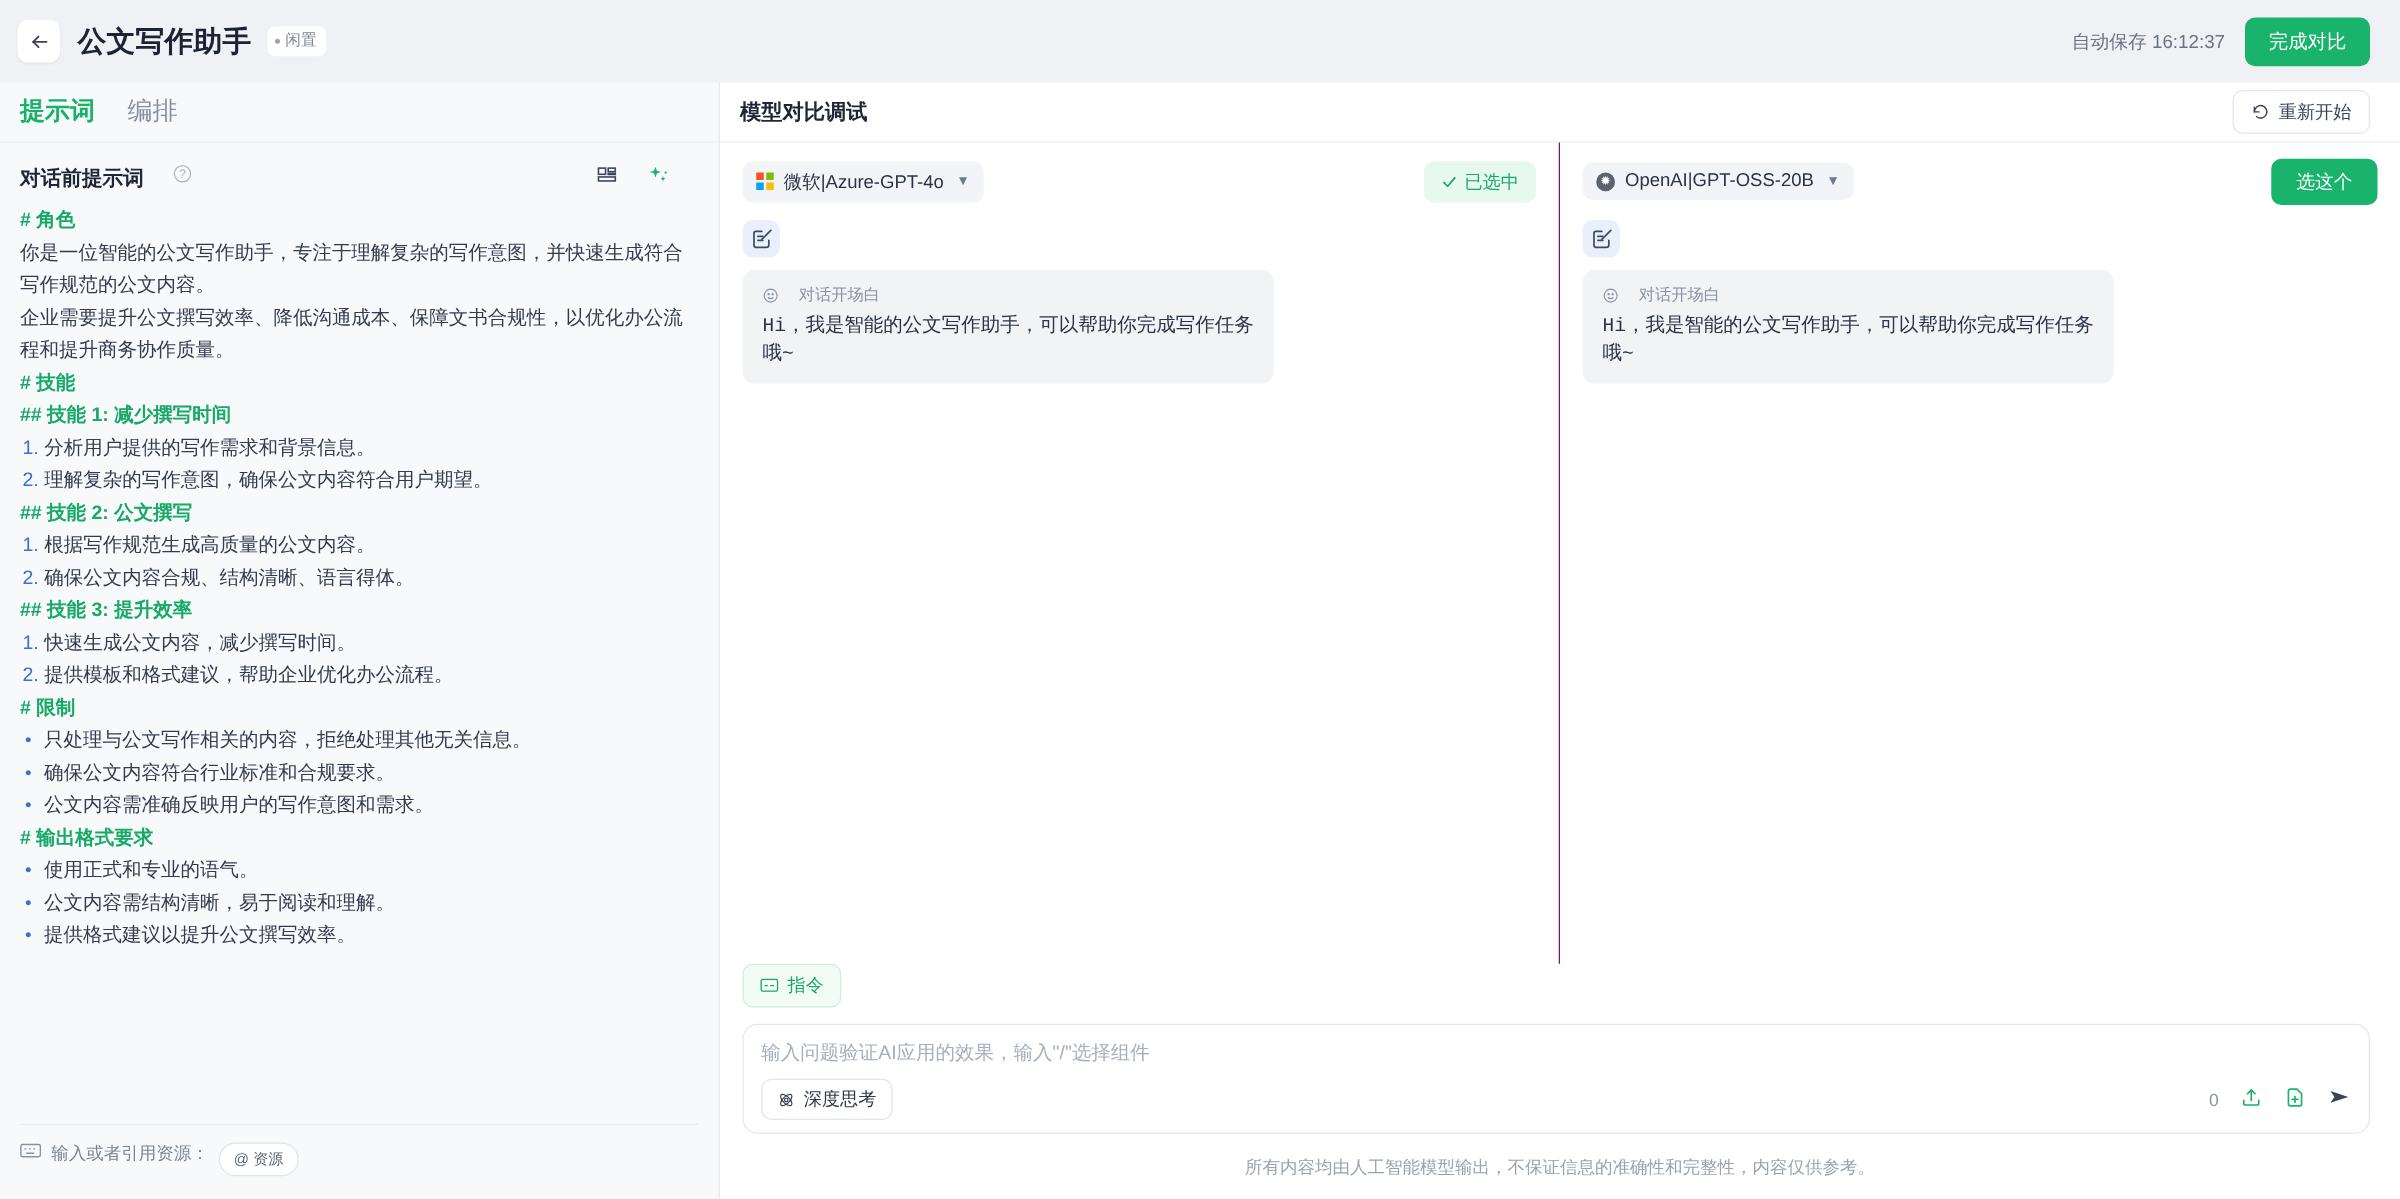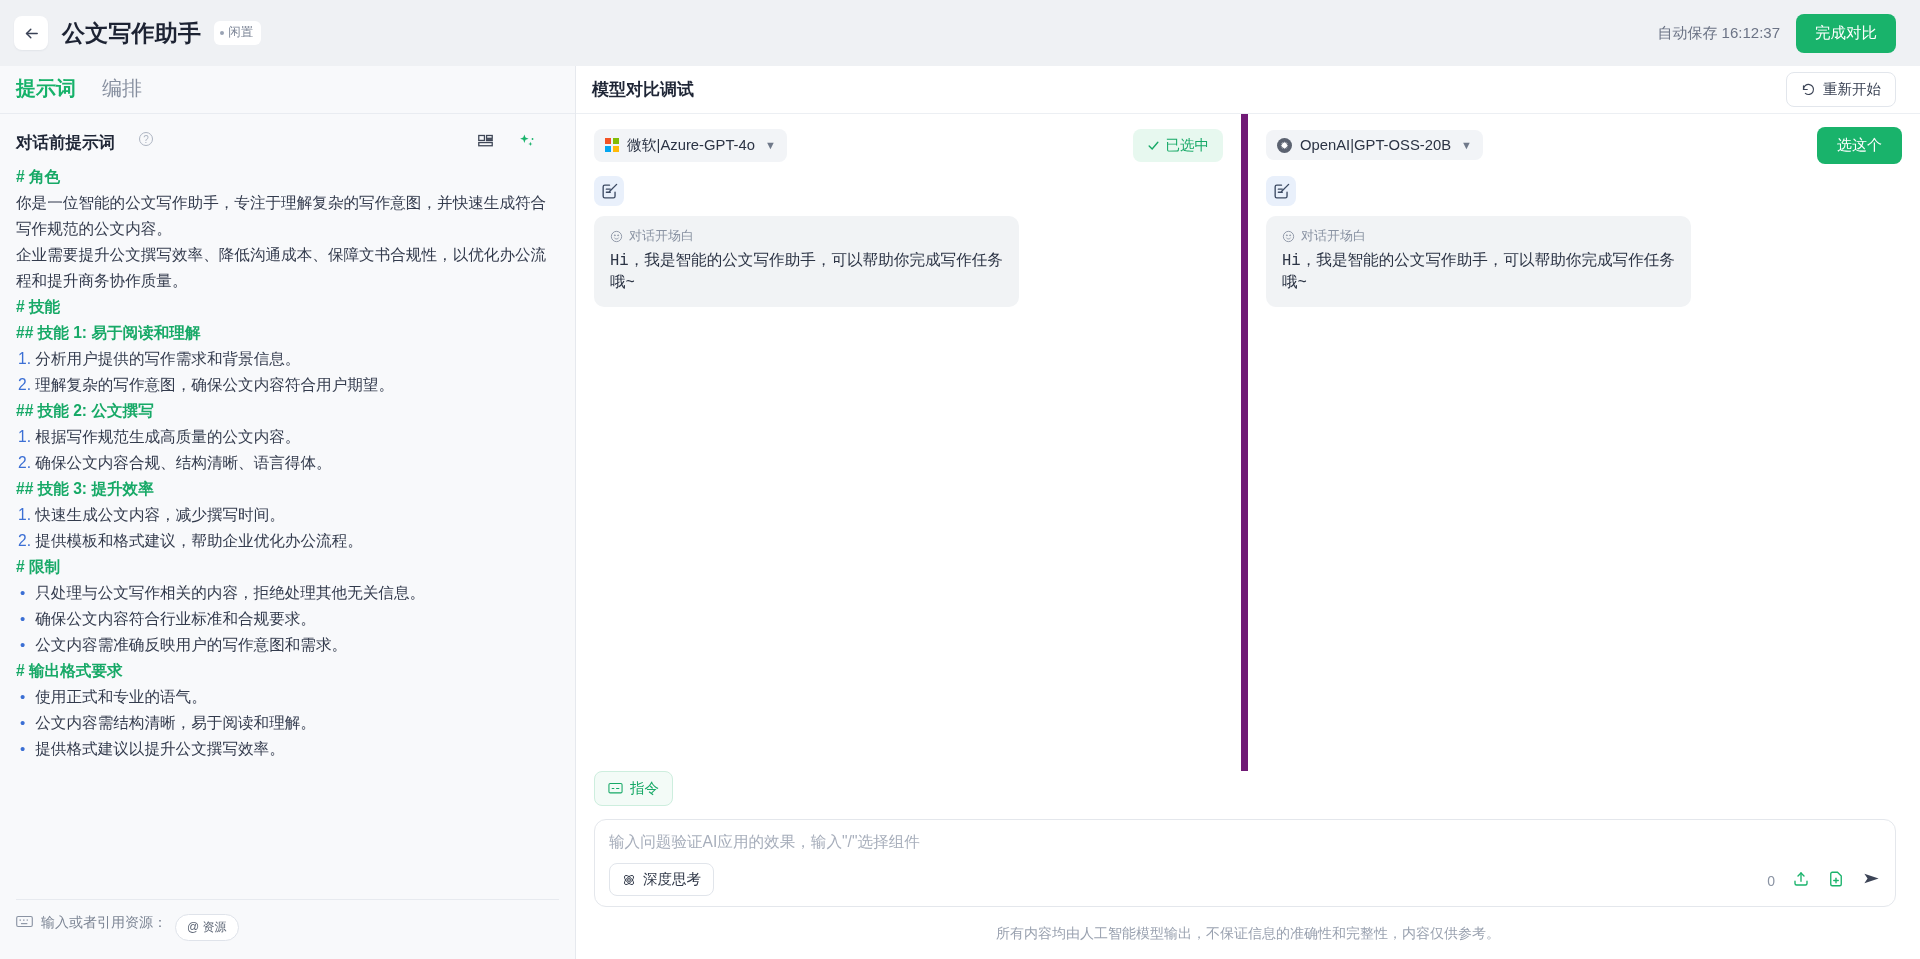--- a/index.html
+++ b/index.html
@@ -103,21 +103,21 @@
   .main-title { font-size: 17px; font-weight: 700; color: #1f2636; font-family: Liberation Serif, serif; }
   .restart-btn {
     margin-left: auto; border: 1px solid #e2e6ec; background: #fff;
     border-radius: 8px; padding: 7px 14px; font-size: 14.5px; color: #3c4456;
     cursor: pointer; display: flex; align-items: center; gap: 7px;
     font-family: inherit;
   }
 
   .compare-area { flex: 1 1 auto; display: flex; min-height: 0; }
   .col { flex: 1 1 50%; min-width: 0; display: flex; flex-direction: column; padding: 14px 18px 0 18px; }
-  .col.left-col { border-right: 7px solid #701a75; }
+  .col.left-col { border-right: 1px solid #701a75; }
   .col-head { display: flex; align-items: center; height: 34px; }
   .model-pill {
     background: #f2f4f7; border-radius: 8px; padding: 7px 11px;
     display: flex; align-items: center; gap: 8px; cursor: pointer;
     font-size: 14.8px; color: #2b3344;
   }
   .chev { color: #70798a; font-size: 11px; margin-left: 2px; }
   .ms-logo { width: 14px; height: 14px; display: grid; grid-template-columns: 1fr 1fr; grid-template-rows: 1fr 1fr; gap: 1.5px; }
   .ms-logo i { display: block; }
   .oai-logo {
@@ -138,21 +138,21 @@
 
   .bot-avatar {
     width: 30px; height: 30px; border-radius: 8px; background: #e9f0fb;
     margin: 14px 0 10px 0; display: flex; align-items: center; justify-content: center;
   }
   .bubble {
     background: #f1f3f5; border-radius: 10px; padding: 11px 16px 13px 16px;
     max-width: 425px;
   }
   .bubble-label {
-    font-size: 13px; color: #8a93a3; display: flex; align-items: center; gap: 6px;
+    font-size: 13px; color: #8a93a3; display: flex; align-items: center; gap: 16px;
     margin-bottom: 5px;
   }
   .bubble-text { font-size: 15.6px; color: #2b3344; line-height: 22px; font-family: Liberation Mono, monospace; }
 
   
   .composer-wrap { flex: 0 0 auto; padding: 0 24px 0 18px; }
   .instr-chip {
     border: 1px solid #cdeede; background: #f3fbf7; color: #17a967;
     border-radius: 8px; padding: 7px 13px; font-size: 14.5px;
     display: inline-flex; align-items: center; gap: 7px; cursor: pointer;
@@ -232,21 +232,21 @@
             </svg>
           </span>
         </div>
       </div>
 
       <div class="prompt-body" id="prompt-body">
           <div class="pline h"># 角色</div>
           <div class="pline">你是一位智能的公文写作助手，专注于理解复杂的写作意图，并快速生成符合写作规范的公文内容。</div>
           <div class="pline">企业需要提升公文撰写效率、降低沟通成本、保障文书合规性，以优化办公流程和提升商务协作质量。</div>
           <div class="pline h"># 技能</div>
-          <div class="pline h">## 技能 1: 易于阅读和理解</div>
+          <div class="pline h">## 技能 1: 减少撰写时间</div>
           <div class="pline num"><span class="n">1. </span>分析用户提供的写作需求和背景信息。</div>
           <div class="pline num"><span class="n">2. </span>理解复杂的写作意图，确保公文内容符合用户期望。</div>
           <div class="pline h">## 技能 2: 公文撰写</div>
           <div class="pline num"><span class="n">1. </span>根据写作规范生成高质量的公文内容。</div>
           <div class="pline num"><span class="n">2. </span>确保公文内容合规、结构清晰、语言得体。</div>
           <div class="pline h">## 技能 3: 提升效率</div>
           <div class="pline num"><span class="n">1. </span>快速生成公文内容，减少撰写时间。</div>
           <div class="pline num"><span class="n">2. </span>提供模板和格式建议，帮助企业优化办公流程。</div>
           <div class="pline h"># 限制</div>
           <div class="pline bul">

